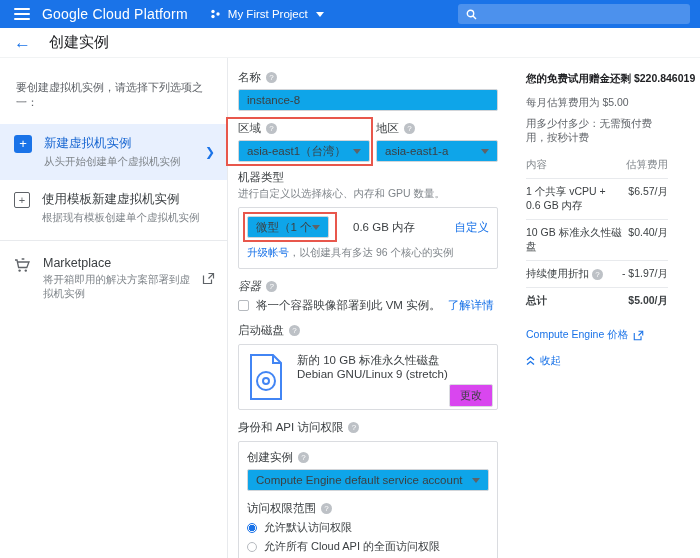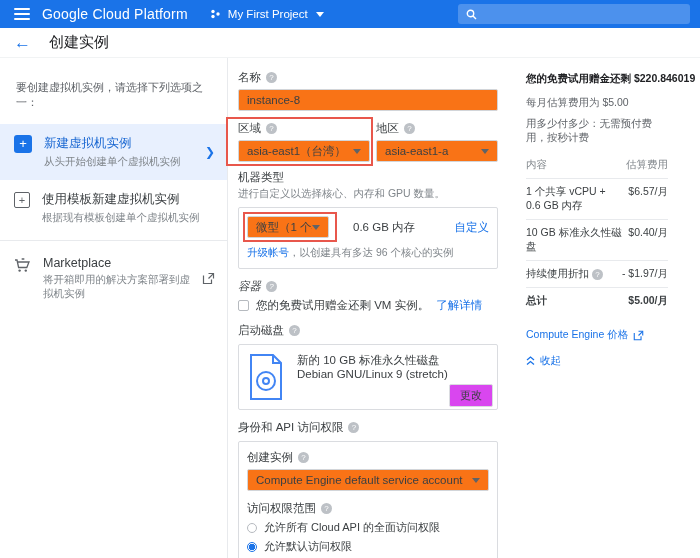--- a/index.html
+++ b/index.html
@@ -36,21 +36,21 @@
   .sb-sub { font-size:10.5px; color:#80868b; }
   .sb-chevron { color:#1a73e8; font-size:12px; align-self:center; }
   .sb-divider { border-top:1px solid #e8eaed; margin:4px 0; }
   .icon-newvm { width:18px; height:18px; background:#1a73e8; border-radius:3px; color:#fff; font-size:13px; line-height:17px; text-align:center; flex:none; }
   .icon-template { width:16px; height:16px; border:1.5px solid #5f6368; border-radius:2px; color:#5f6368; font-size:11px; line-height:14px; text-align:center; flex:none; margin-top:1px; }
   .sb-ext { align-self:center; }
 
   
   .lbl { font-size:11.5px; color:#3c4043; display:flex; align-items:center; gap:5px; margin-bottom:4px; }
   .help { width:11px; height:11px; border-radius:50%; background:#bdc1c6; color:#fff; font-size:8px; line-height:11px; text-align:center; flex:none; }
-  .input, .select { border:1px solid #d2d5d9; border-radius:2px; background:#f97316; height:22px; padding:0 8px; font-size:11.5px; color:#3c4043; display:flex; align-items:center; }
+  .input, .select { border:1px solid #d2d5d9; border-radius:2px; background:#0ea5e9; height:22px; padding:0 8px; font-size:11.5px; color:#3c4043; display:flex; align-items:center; }
   .select { justify-content:space-between; cursor:pointer; }
   .caret { width:0; height:0; border-left:4px solid transparent; border-right:4px solid transparent; border-top:5px solid #5f6368; }
   .row { display:flex; gap:6px; }
   .field { position:relative; }
   .red-box { position:absolute; border:2px solid #e8574c; pointer-events:none; }
   .section { margin-top:12px; }
   .hint { font-size:10.5px; color:#80868b; margin-top:2px; white-space:nowrap; overflow:hidden; }
   .card { border:1px solid #dadce0; border-radius:2px; padding:8px; margin-top:6px; }
   a.link { color:#1a73e8; text-decoration:none; cursor:pointer; }
   .mt-row { display:flex; align-items:center; gap:10px; }
@@ -213,21 +213,21 @@
       </div>
     </div>
 
     <div class="section" style="margin-top:10px;">
       <div class="lbl" style="margin-bottom:0;font-style:italic;">
           <span>容器</span>
           <span class="help">?</span>
         </div>
       <div class="checkrow">
         <span class="cb-empty"></span>
-        <span>您的免费试用赠金还剩 VM 实例。</span>
+        <span>将一个容器映像部署到此 VM 实例。</span>
         <a class="link">了解详情</a>
       </div>
     </div>
 
     <div class="section" style="margin-top:10px;">
       <div class="lbl" style="margin-bottom:0;">
           <span>启动磁盘</span>
           <span class="help">?</span>
         </div>
       <div class="card disk-card">
@@ -260,26 +260,26 @@
         <div class="select">
             <span>Compute Engine default service account</span>
             <span class="caret"></span>
           </div>
 
         <div class="lbl" style="margin-top:10px; margin-bottom:0;">
             <span>访问权限范围</span>
             <span class="help">?</span>
           </div>
         <div class="radio-row">
+            <span class="radio sel"></span>
+            <span>允许默认访问权限</span>
+          </div>
+        <div class="radio-row">
             <span class="radio"></span>
             <span>允许所有 Cloud API 的全面访问权限</span>
-          </div>
-        <div class="radio-row">
-            <span class="radio sel"></span>
-            <span>允许默认访问权限</span>
           </div>
 
       </div>
     </div>
 
   </div>
 
   <div class="estimate">
     <div class="est-credit">您的免费试用赠金还剩 $220.846019</div>
     <div class="est-line">每月估算费用为 $5.00</div>

